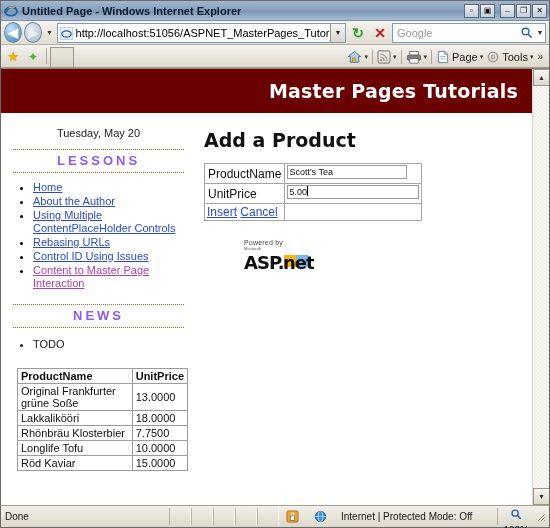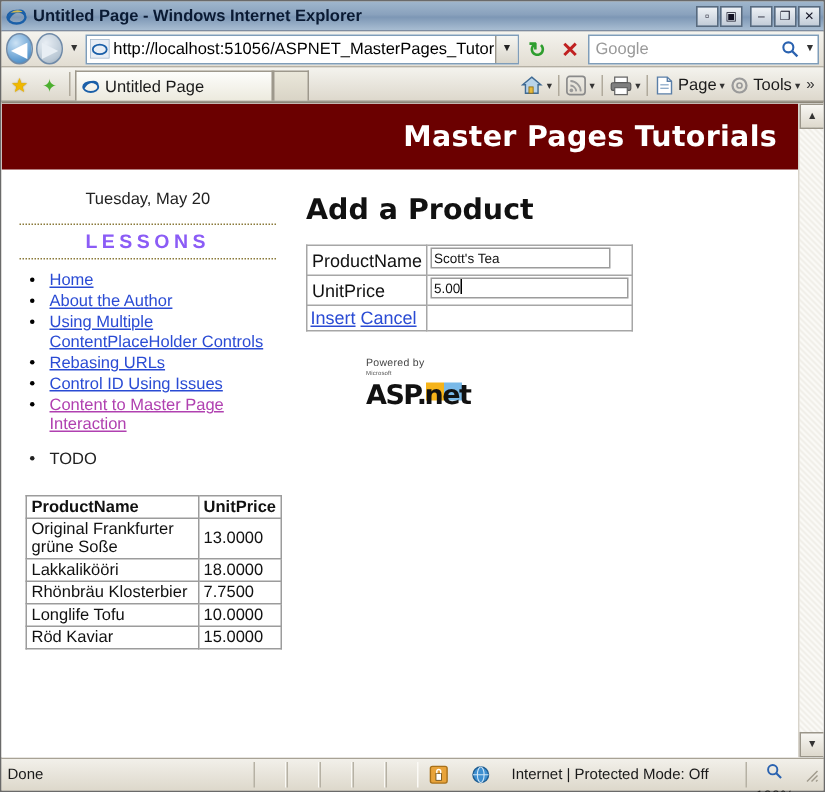--- a/index.html
+++ b/index.html
@@ -315,29 +315,20 @@
         </svg>
       </span>
       <span class="search-dd">▼</span>
     </span>
   </div>
 
   <div class="tabrow">
     <span class="fav-ico star-y">★</span>
     <span class="fav-ico star-g">✦</span>
     <span class="fav-sep"></span>
-    <span class="tab">
-      <span class="favicon">
-        <svg width="13" height="13" viewBox="0 0 14 14">
-          <ellipse cx="7" cy="7.5" rx="5.4" ry="3.6" fill="none" stroke="#1a5fa8" stroke-width="1.4"></ellipse>
-          <path d="M2 8.4 C4 3.6, 10.5 2.2, 12 5.6" fill="none" stroke="#1a5fa8" stroke-width="1.4"></path>
-        </svg>
-      </span>
-      <span>Untitled Page</span>
-    </span>
     <span class="tab-blank"></span>
     <span class="cmdbar">
       <span class="cmd">
         <svg width="15" height="14" viewBox="0 0 16 15">
           <path d="M8 1.5 L14.5 7 L12.5 7 L12.5 13 L3.5 13 L3.5 7 L1.5 7 Z" fill="#b9d4ea" stroke="#3f6a93" stroke-width="1"></path>
           <rect x="6" y="8.5" width="3" height="4.5" fill="#e8b93a" stroke="#8a6a1a" stroke-width=".6"></rect>
         </svg>
         <span class="caret">▾</span>
       </span>
       <span class="cmd-sep"></span>
@@ -395,20 +386,21 @@
           <div class="date">Tuesday, May 20</div>
           <div class="sec-head">LESSONS</div>
           <ul class="links">
             <li><a href="#">Home</a></li>
             <li><a href="#">About the Author</a></li>
             <li><a href="#">Using Multiple ContentPlaceHolder Controls</a></li>
             <li><a href="#">Rebasing URLs</a></li>
             <li><a href="#">Control ID Using Issues</a></li>
             <li><a href="#" class="visited">Content to Master Page Interaction</a></li>
           </ul>
+          <div class="sec-head" style="margin-top:14px">NEWS</div>
           <ul class="news">
             <li>TODO</li>
           </ul>
 
           <table class="grid">
             <tbody>
                 <tr>
               <th class="c1">ProductName</th>
               <th class="c2">UnitPrice</th>
             </tr>

